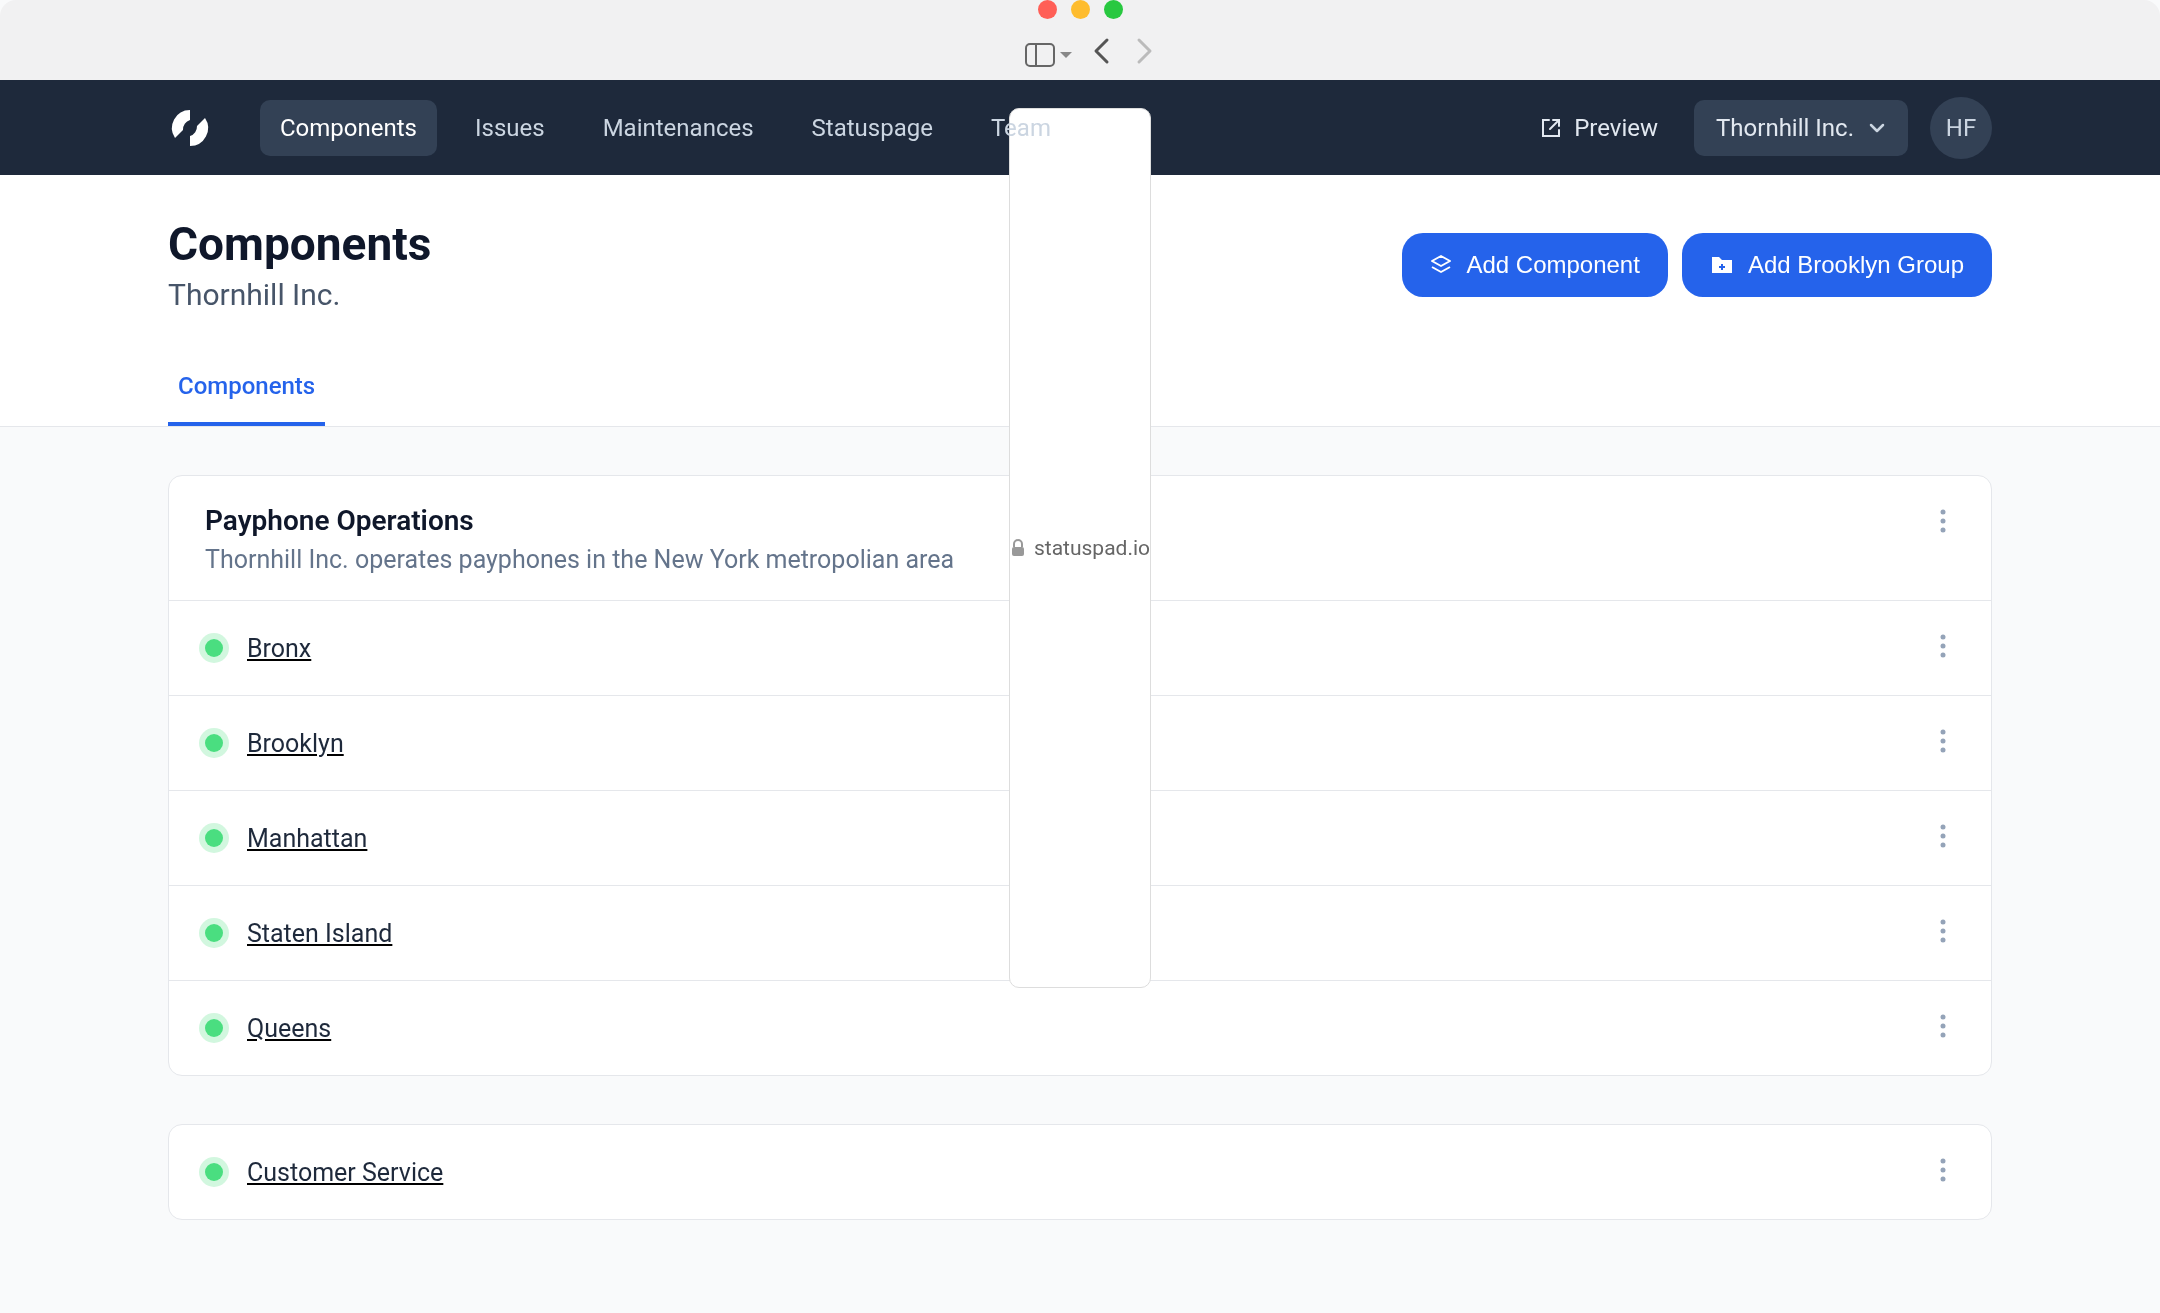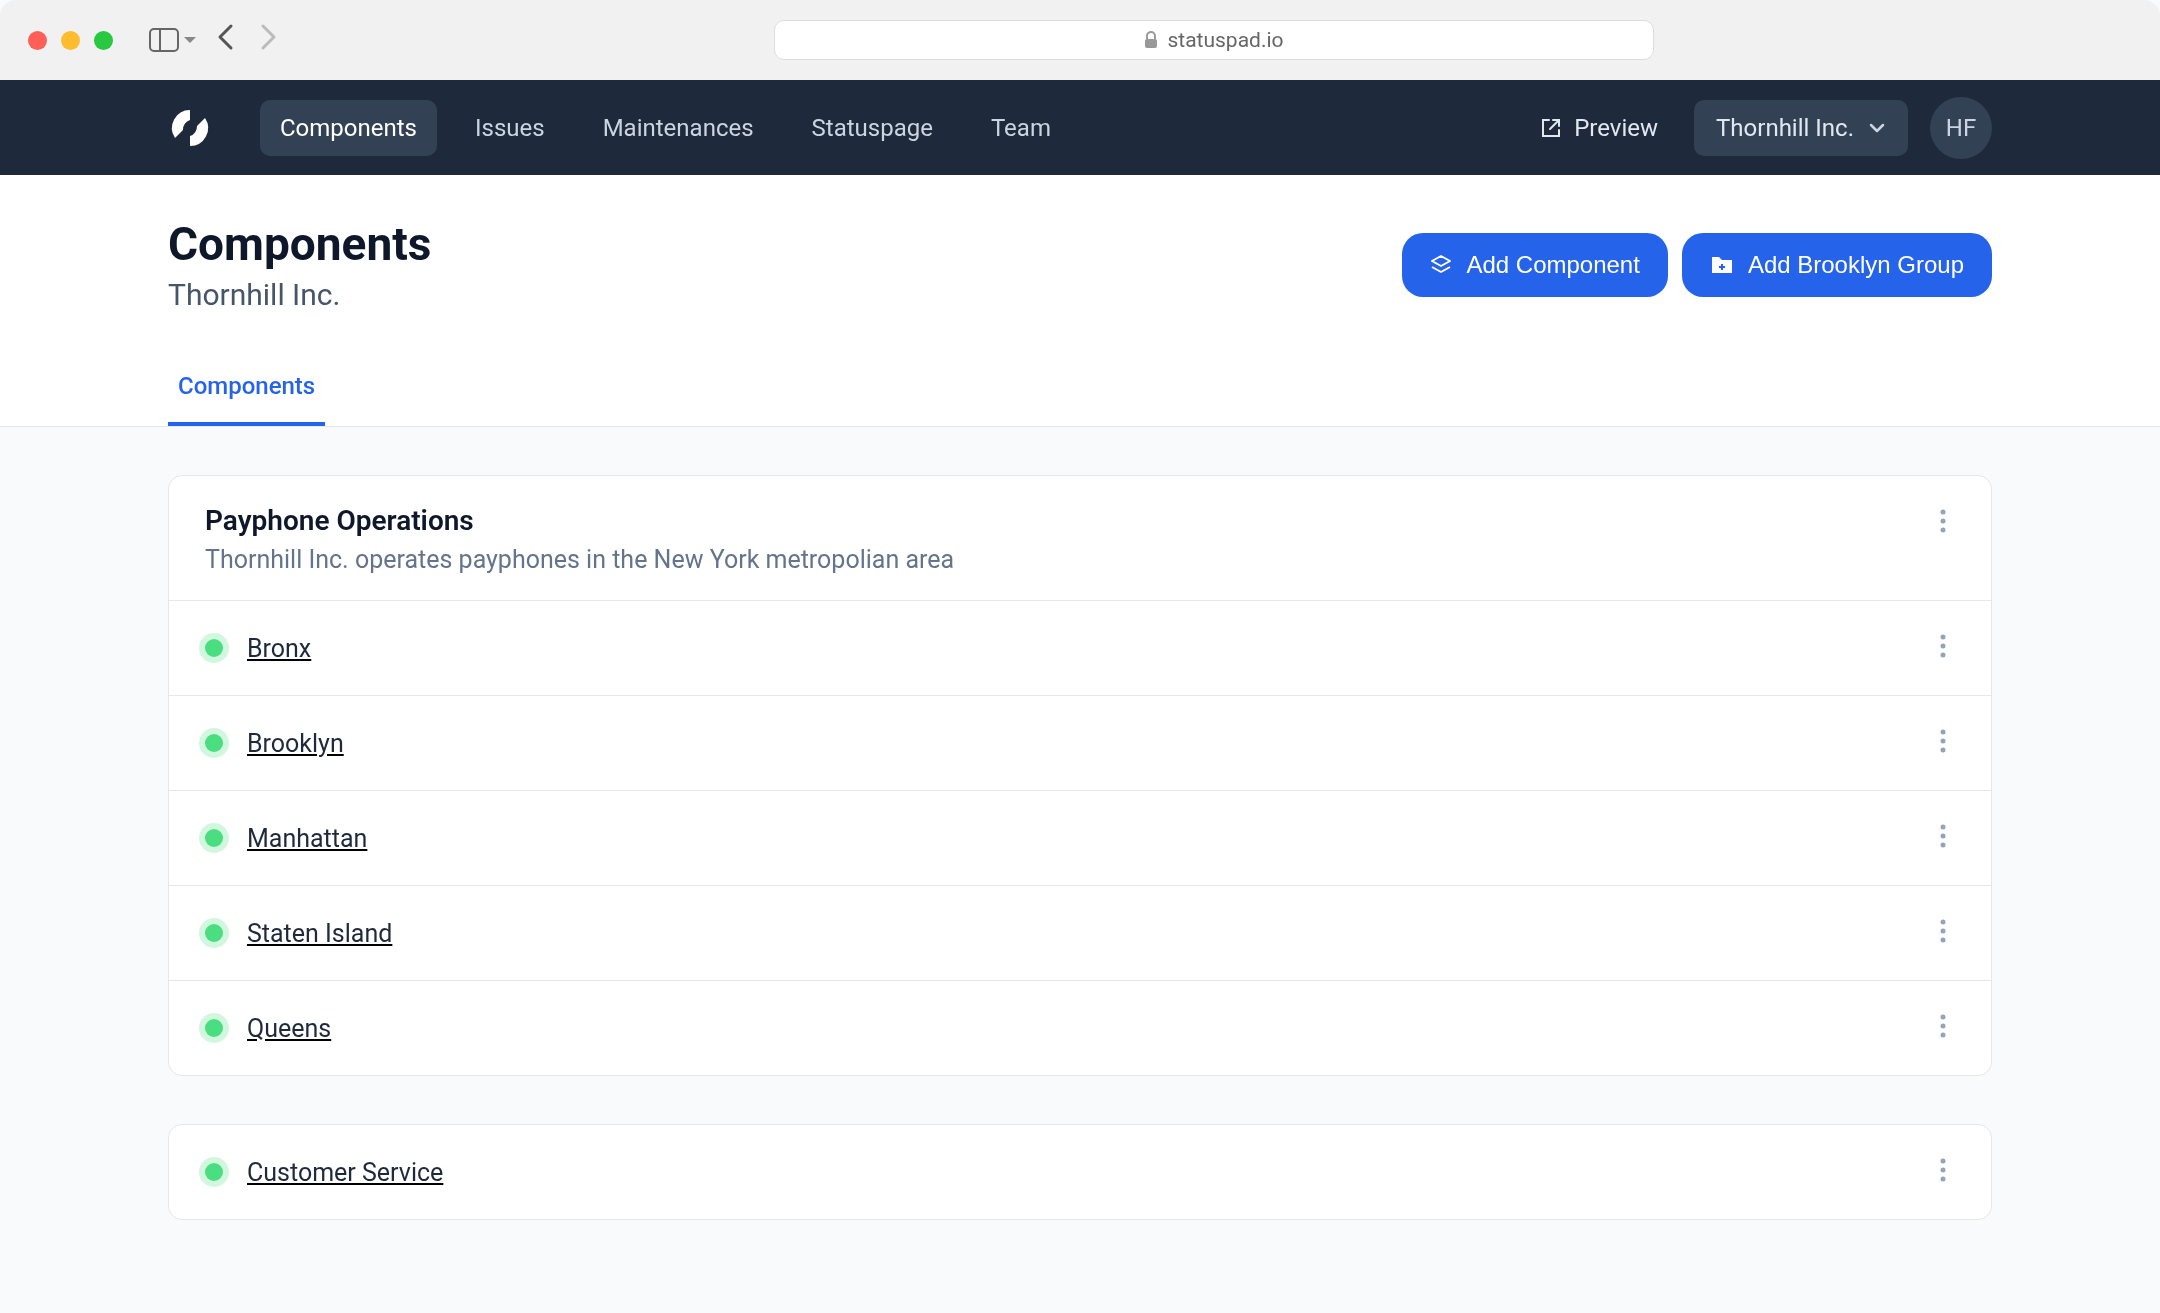--- a/index.html
+++ b/index.html
@@ -13,20 +13,21 @@
     
     
     .browser-chrome {
       background: #f1f1f2;
       height: 80px;
       display: flex;
       align-items: center;
       padding: 0 28px;
       gap: 18px;
       border-radius: 16px 16px 0 0;
+      flex-direction: column;
     }
     .traffic-lights { display: flex; gap: 14px; }
     .traffic-light { width: 19px; height: 19px; border-radius: 50%; }
     .tl-red { background: #ff5f57; }
     .tl-yellow { background: #febc2e; }
     .tl-green { background: #28c840; }
     .browser-controls { display: flex; align-items: center; gap: 6px; margin-left: 18px; }
     .sidebar-toggle { color: #666; display: flex; align-items: center; gap: 4px; }
     .nav-arrows { display: flex; gap: 24px; margin-left: 14px; }
     .nav-arrow { color: #999; font-size: 28px; }

